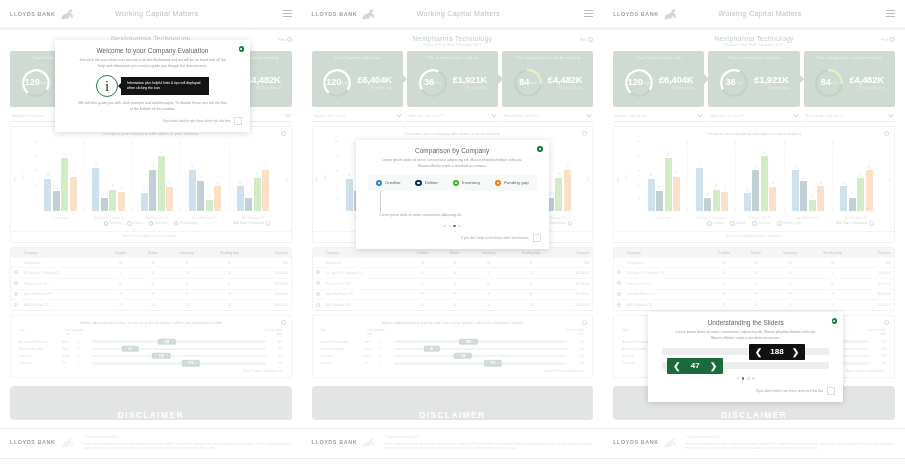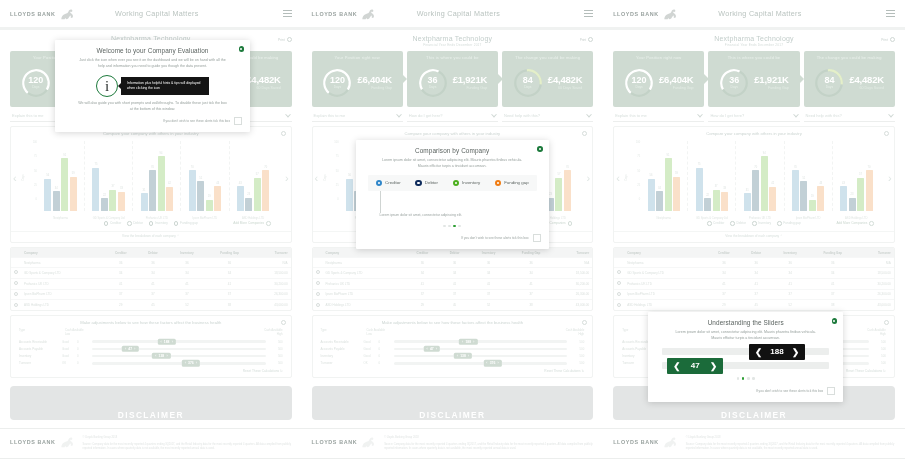--- a/index.html
+++ b/index.html
@@ -56,21 +56,21 @@
   .kpi {
     flex: 1; background: #cfdbd2; border-radius: 2px;
     padding: 4px 4px 5px; position: relative; min-height: 56px;
     display: flex; flex-direction: column; align-items: center;
   }
   .kpi-title { font-size: 4px; color: #eaf1ec; letter-spacing: .2px; text-align: center; margin-bottom: 3px;}
   .kpi-body { display: flex; align-items: center; justify-content: center; gap: 5px; width: 100%; flex: 1;}
   .ring { position: relative; width: 30px; height: 30px; }
   .ring svg { position: absolute; inset: 0; }
   .ring-val {
-    position: absolute; inset: 0; display: flex; flex-direction: column;
+    position: absolute; inset: 0; display: flex; flex-direction: row;
     align-items: center; justify-content: center;
   }
   .ring-num { font-size: 9px; color: #ffffff; font-weight: 600; line-height: 1; }
   .ring-unit { font-size: 3.2px; color: #e6efe8; margin-top: .5px; }
   .kpi-right { text-align: right; }
   .kpi-amount { font-size: 9.5px; color: #ffffff; font-weight: 700; line-height: 1.1; letter-spacing: -.2px;}
   .kpi-label { font-size: 3.6px; color: #e3ece5; margin-top: 1px; }
   .kpi-arrow {
     position: absolute; right: -4.5px; top: 50%; transform: translateY(-50%);
     width: 0; height: 0; border-top: 5px solid transparent; border-bottom: 5px solid transparent;

